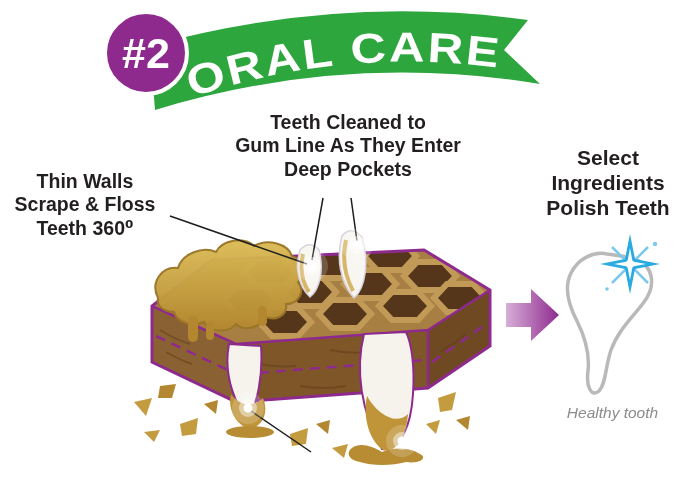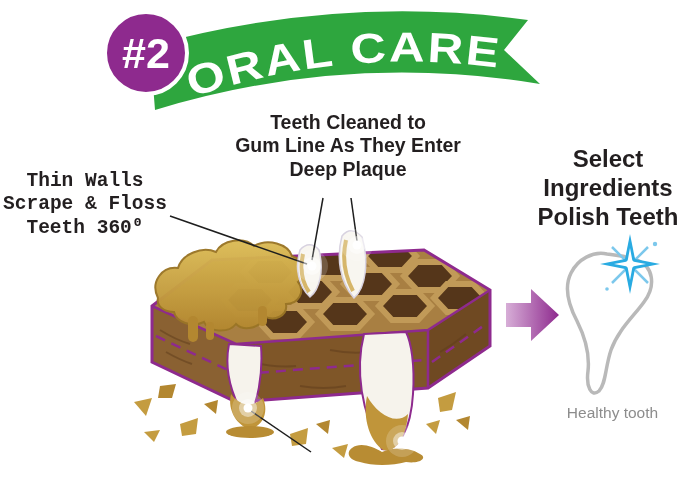--- a/index.html
+++ b/index.html
@@ -6,27 +6,27 @@
   .stage{
     position:relative;width:679px;height:489px;background:#ffffff;overflow:hidden;
     font-family:"Liberation Sans","DejaVu Sans",sans-serif;
   }
   .art{position:absolute;left:0;top:0;width:679px;height:489px;}
   .callout{
     position:absolute;font-weight:bold;color:#231f20;text-align:center;
     white-space:pre-line;line-height:1.2;
   }
   .callout-top{left:223px;top:111px;width:250px;font-size:19.5px;}
-  .callout-left{left:0px;top:170px;width:170px;font-size:19.5px;font-family:Liberation Mono, monospace;}
-  .callout-right{left:537px;top:145px;width:142px;font-size:24px;}
+  .callout-left{left:0px;top:170px;width:170px;font-size:19.5px;}
+  .callout-right{left:537px;top:145px;width:142px;font-size:21px;}
   .caption{
     position:absolute;color:#8c8c8c;text-align:center;font-size:15.5px;
     white-space:pre-line;
   }
-  .caption-healthy{left:545px;top:404px;width:135px;}
+  .caption-healthy{left:545px;top:404px;width:135px;font-style:italic;}
   .caption-plaque{left:168px;top:452px;width:330px;}
 </style>
 </head>
 <body>
 
 <div class="stage">
 
   <svg class="art" viewBox="0 0 679 489">
     <defs>
       <linearGradient id="arrowGrad" x1="0" y1="0" x2="1" y2="0">
@@ -180,21 +180,21 @@
       <polygon points="630,248 633,264 630,280 627,264" fill="#ffffff"></polygon>
       <polygon points="614,264 630,261 646,264 630,267" fill="#ffffff"></polygon>
       <circle cx="630" cy="264" r="4" fill="#ffffff"></circle>
       <circle cx="655" cy="244" r="2.2" fill="#7cc8ec"></circle>
       <circle cx="607" cy="289" r="1.8" fill="#7cc8ec"></circle>
     </g>
   </svg>
 
   <div class="callout callout-top">Teeth Cleaned to
 Gum Line As They Enter
-Deep Plaque</div>
+Deep Pockets</div>
   <div class="callout callout-left">Thin Walls
 Scrape &amp; Floss
 Teeth 360⁰</div>
   <div class="callout callout-right">Select
 Ingredients
 Polish Teeth</div>
 
   <div class="caption caption-healthy">Healthy tooth</div>
 
 </div>

